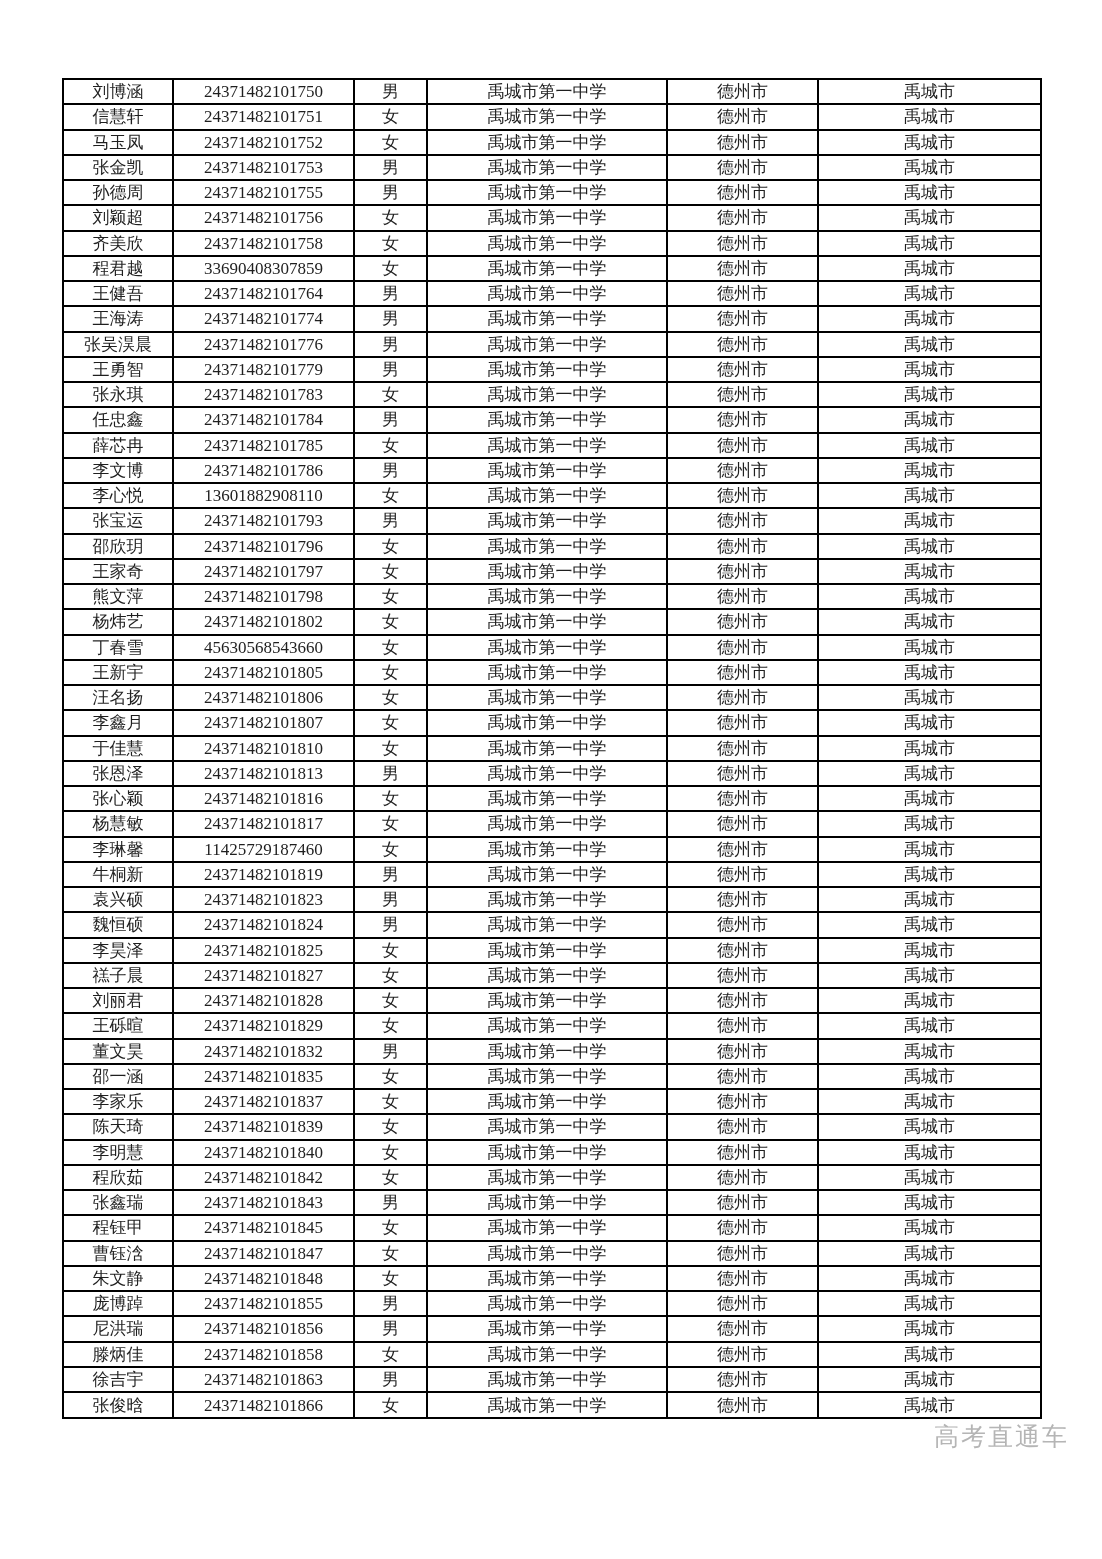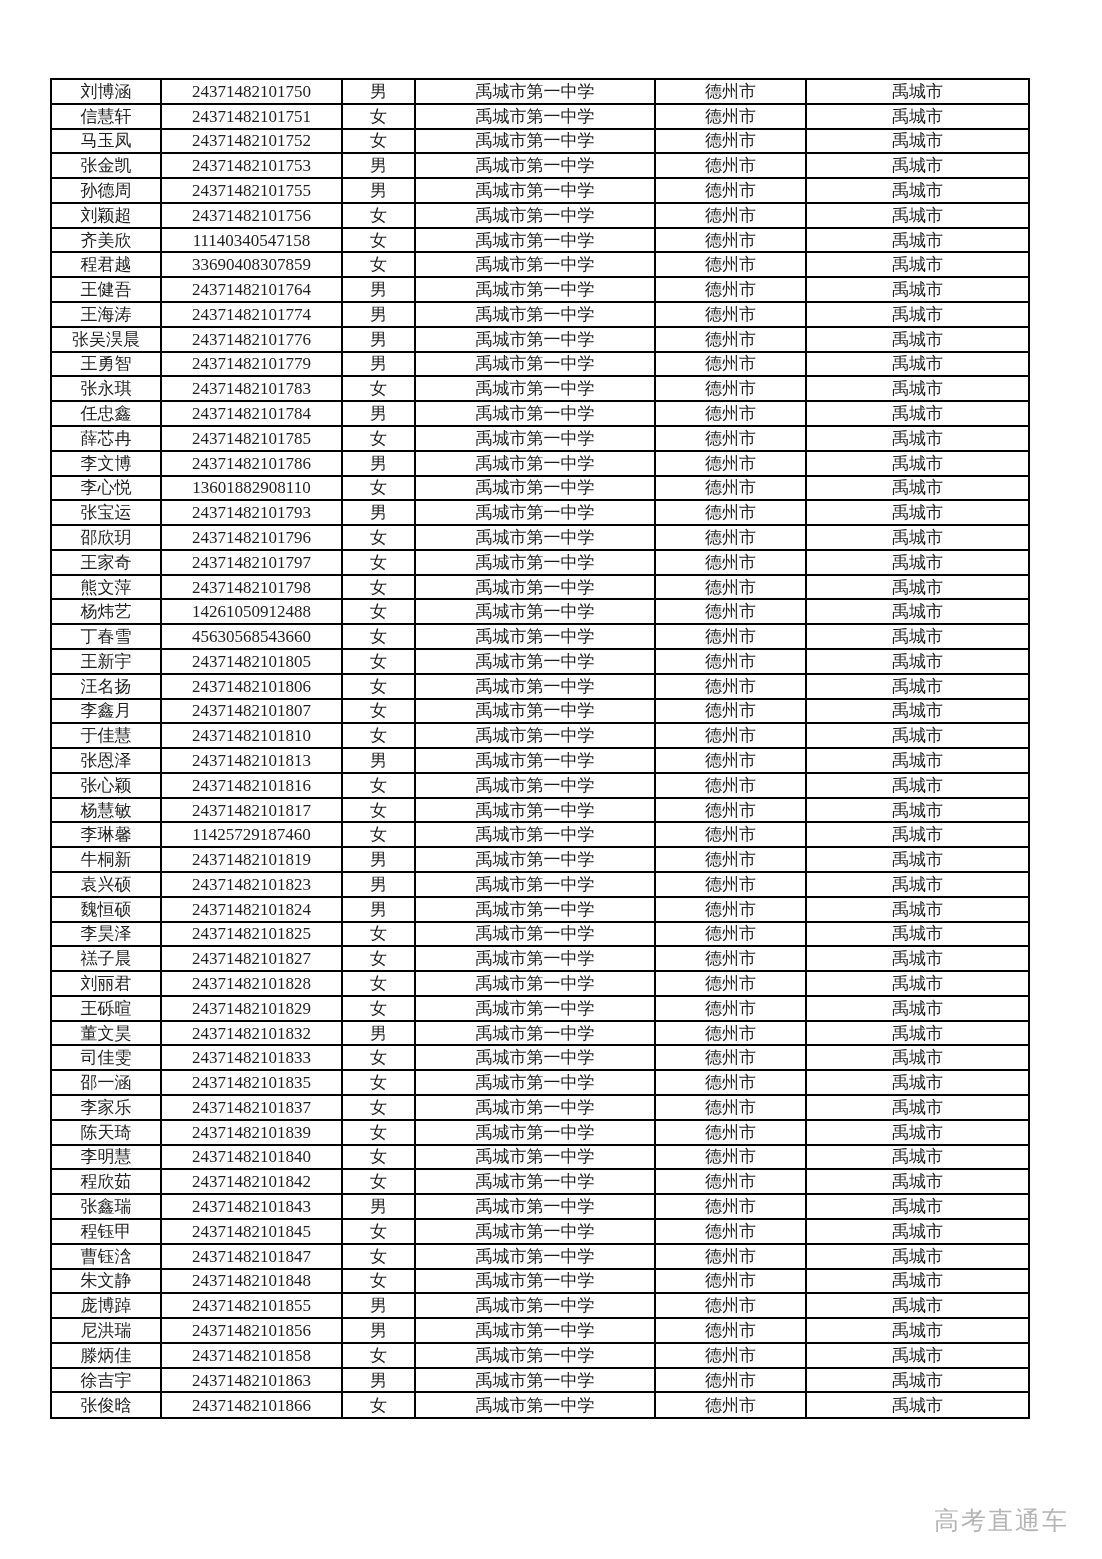--- a/index.html
+++ b/index.html
@@ -14,21 +14,21 @@
     font-family: "Liberation Serif", "DejaVu Serif", serif;
     overflow: hidden;
   }
   .page {
     position: absolute;
     inset: 0;
     background: #ffffff;
   }
   table.roster {
     position: absolute;
-    left: 50px;
+    left: 62px;
     top: 78px;
     width: 978px;
     height: 1341px;
     border-collapse: collapse;
     table-layout: fixed;
   }
   table.roster td {
     border: 2px solid #000000;
     text-align: center;
     vertical-align: middle;
@@ -40,21 +40,21 @@
     white-space: nowrap;
   }
   col.c-name   { width: 110px; }
   col.c-id     { width: 181px; }
   col.c-gender { width: 73px;  }
   col.c-school { width: 240px; }
   col.c-city   { width: 151px; }
   col.c-county { width: 223px; }
   .watermark {
     position: absolute;
-    top: 1504px;
+    top: 1420px;
     right: 33px;
     font-size: 25px;
     letter-spacing: 2px;
     color: #b5b5b5;
     font-family: "Liberation Serif", "DejaVu Serif", serif;
   }
 </style>
 </head>
 <body>
 
@@ -113,21 +113,21 @@
         <tr>
           <td>刘颖超</td>
           <td>24371482101756</td>
           <td>女</td>
           <td>禹城市第一中学</td>
           <td>德州市</td>
           <td>禹城市</td>
         </tr>
         <tr>
           <td>齐美欣</td>
-          <td>11140340547158</td>
+          <td>24371482101758</td>
           <td>女</td>
           <td>禹城市第一中学</td>
           <td>德州市</td>
           <td>禹城市</td>
         </tr>
         <tr>
           <td>程君越</td>
           <td>33690408307859</td>
           <td>女</td>
           <td>禹城市第一中学</td>
@@ -233,21 +233,21 @@
         <tr>
           <td>熊文萍</td>
           <td>24371482101798</td>
           <td>女</td>
           <td>禹城市第一中学</td>
           <td>德州市</td>
           <td>禹城市</td>
         </tr>
         <tr>
           <td>杨炜艺</td>
-          <td>14261050912488</td>
+          <td>24371482101802</td>
           <td>女</td>
           <td>禹城市第一中学</td>
           <td>德州市</td>
           <td>禹城市</td>
         </tr>
         <tr>
           <td>丁春雪</td>
           <td>45630568543660</td>
           <td>女</td>
           <td>禹城市第一中学</td>
@@ -371,28 +371,20 @@
           <td>24371482101829</td>
           <td>女</td>
           <td>禹城市第一中学</td>
           <td>德州市</td>
           <td>禹城市</td>
         </tr>
         <tr>
           <td>董文昊</td>
           <td>24371482101832</td>
           <td>男</td>
-          <td>禹城市第一中学</td>
-          <td>德州市</td>
-          <td>禹城市</td>
-        </tr>
-        <tr>
-          <td>司佳雯</td>
-          <td>24371482101833</td>
-          <td>女</td>
           <td>禹城市第一中学</td>
           <td>德州市</td>
           <td>禹城市</td>
         </tr>
         <tr>
           <td>邵一涵</td>
           <td>24371482101835</td>
           <td>女</td>
           <td>禹城市第一中学</td>
           <td>德州市</td>

